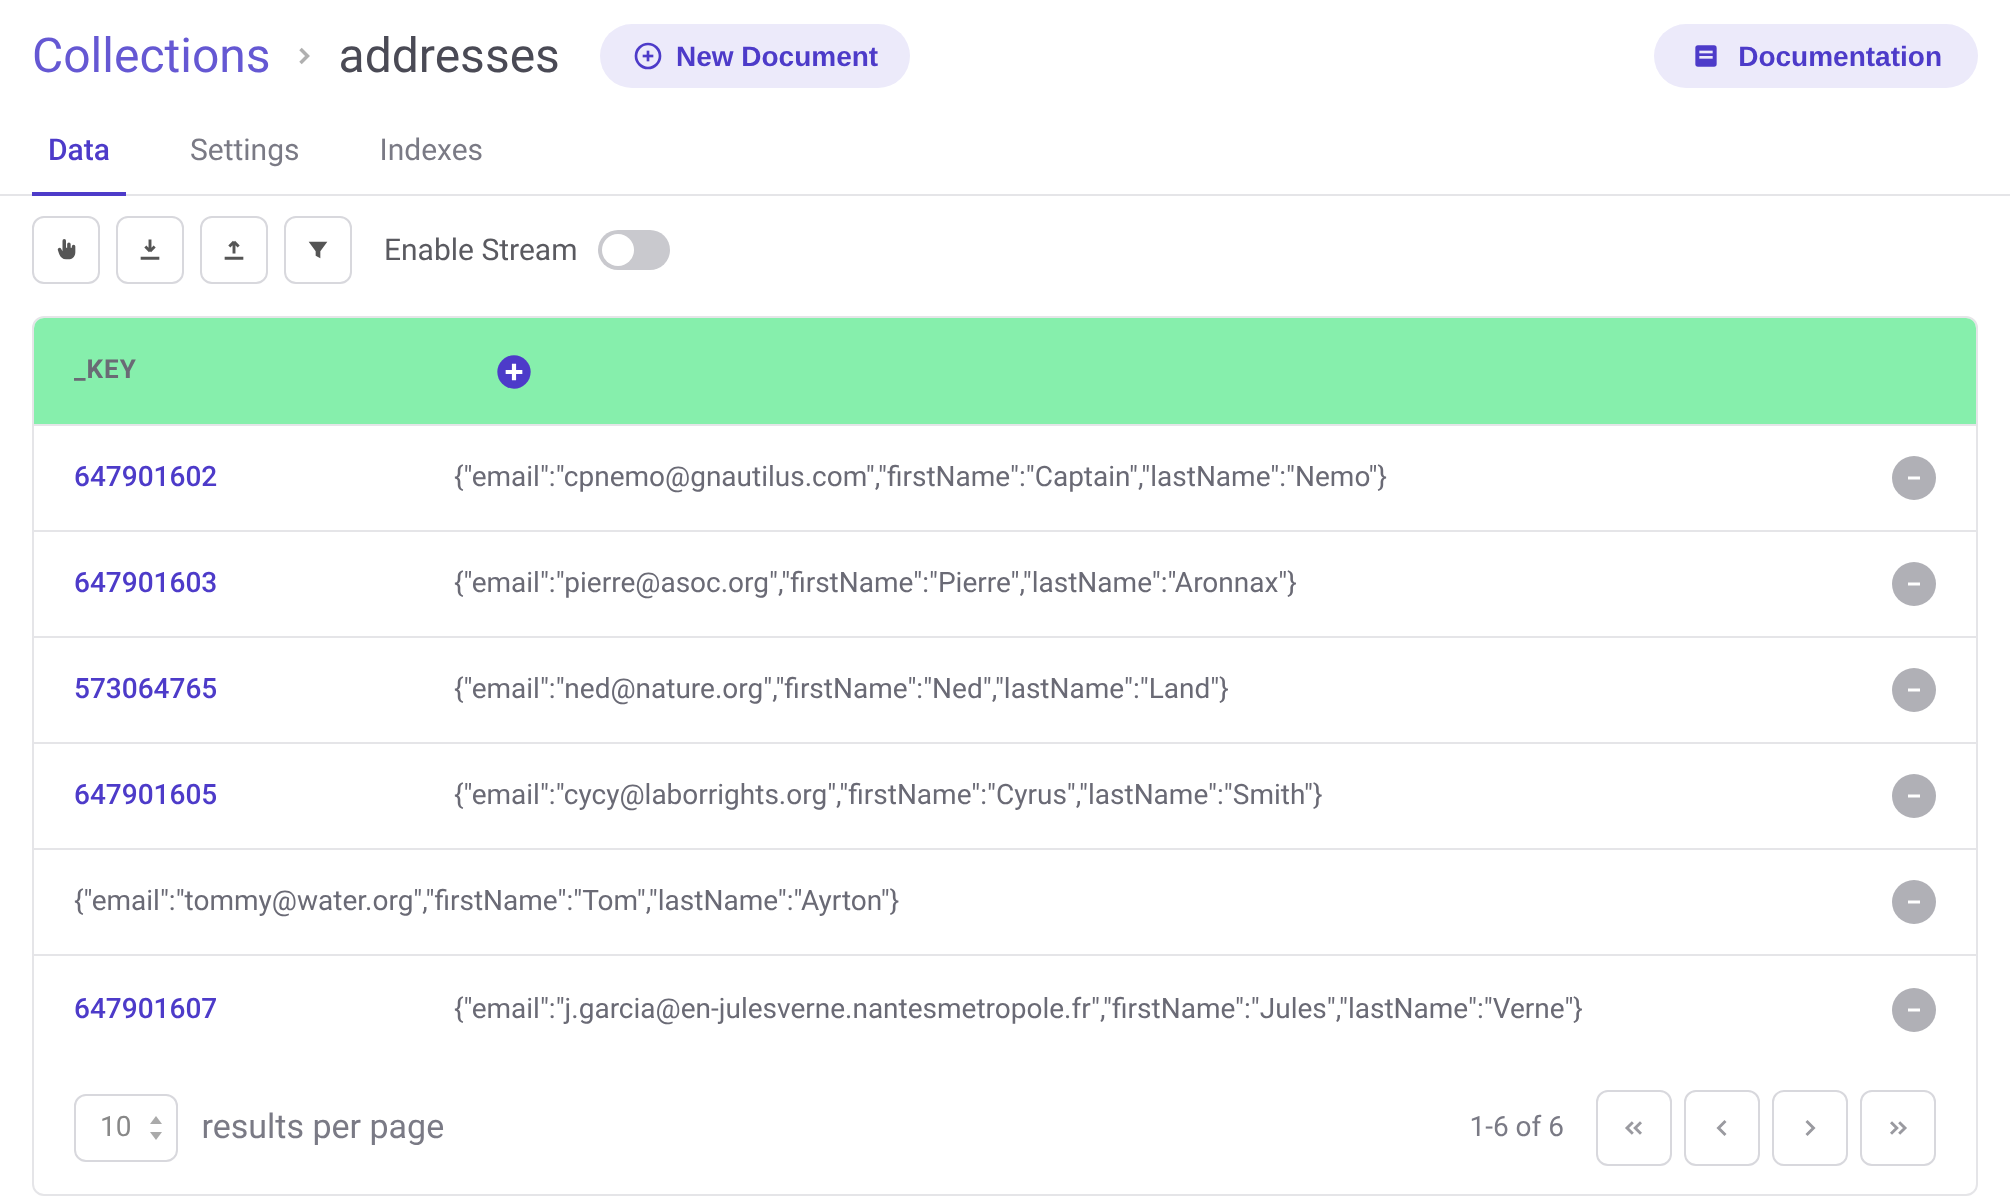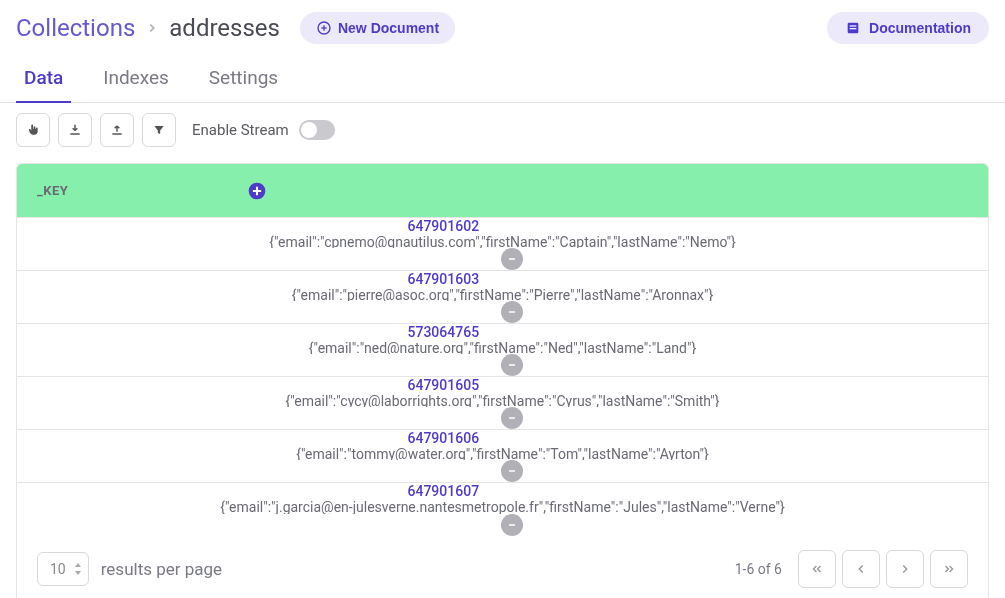--- a/index.html
+++ b/index.html
@@ -56,21 +56,21 @@
       cursor: pointer;
     }
     .tabs {
       display: flex;
       gap: 24px;
       padding: 0 16px;
       border-bottom: 1px solid #e5e5e8;
     }
     .tab {
       padding: 10px 8px 12px 8px;
-      font-size: 19px;
+      font-size: 15px;
       color: #7a7a85;
       cursor: pointer;
       border-bottom: 2px solid transparent;
       margin-bottom: -1px;
     }
     .tab.active {
       color: #4d3bc9;
       border-bottom-color: #4d3bc9;
       font-weight: 500;
     }
@@ -142,21 +142,20 @@
       letter-spacing: 0.5px;
       color: #6a6a75;
     }
     .col-key { width: 190px; flex-shrink: 0; }
     .col-content { flex: 1; }
     .col-action { width: 40px; flex-shrink: 0; display: flex; justify-content: flex-end; }
     .trow {
       height: 53px;
       border-bottom: 1px solid #e5e5e8;
       font-size: 14px;
-      flex-direction: column;
     }
     .trow:last-child { border-bottom: none; }
     .key-link {
       color: #4d3bc9;
       font-weight: 500;
       cursor: pointer;
     }
     .content-text {
       color: #6a6a75;
       font-size: 14px;
@@ -252,22 +251,22 @@
           <rect x="7" y="8" width="10" height="2" fill="#eceafa"></rect>
           <rect x="7" y="12" width="10" height="2" fill="#eceafa"></rect>
         </svg>
     </span>
     <span>Documentation</span>
   </button>
 </div>
 
 <div class="tabs">
   <div class="tab active">Data</div>
+  <div class="tab">Settings</div>
   <div class="tab">Indexes</div>
-  <div class="tab">Settings</div>
 </div>
 
 <div class="toolbar">
   <button class="icon-btn">
     <span>
       <svg width="14" height="14" viewBox="0 0 24 24" fill="#555">
           <path d="M9 4a1.5 1.5 0 013 0v6h1V7a1.5 1.5 0 013 0v3h1v-1a1.5 1.5 0 013 0v5c0 3-2 6-6 6h-2c-3 0-5-2-6-5l-1-3a1.5 1.5 0 012.8-1L9 13V4z"></path>
         </svg>
     </span>
   </button>
@@ -353,21 +352,20 @@
           <div class="col-content content-text">{"email":"cycy@laborrights.org","firstName":"Cyrus","lastName":"Smith"}</div>
           <div class="col-action">
             <span class="remove-btn">
               <svg width="12" height="12" viewBox="0 0 24 24">
                 <line x1="6" y1="12" x2="18" y2="12" stroke="#fff" stroke-width="3"></line>
               </svg>
             </span>
           </div>
         </div>
         <div class="trow">
-          <div class="col-key"><span class="key-link">647901606</span></div>
           <div class="col-content content-text">{"email":"tommy@water.org","firstName":"Tom","lastName":"Ayrton"}</div>
           <div class="col-action">
             <span class="remove-btn">
               <svg width="12" height="12" viewBox="0 0 24 24">
                 <line x1="6" y1="12" x2="18" y2="12" stroke="#fff" stroke-width="3"></line>
               </svg>
             </span>
           </div>
         </div>
         <div class="trow">

